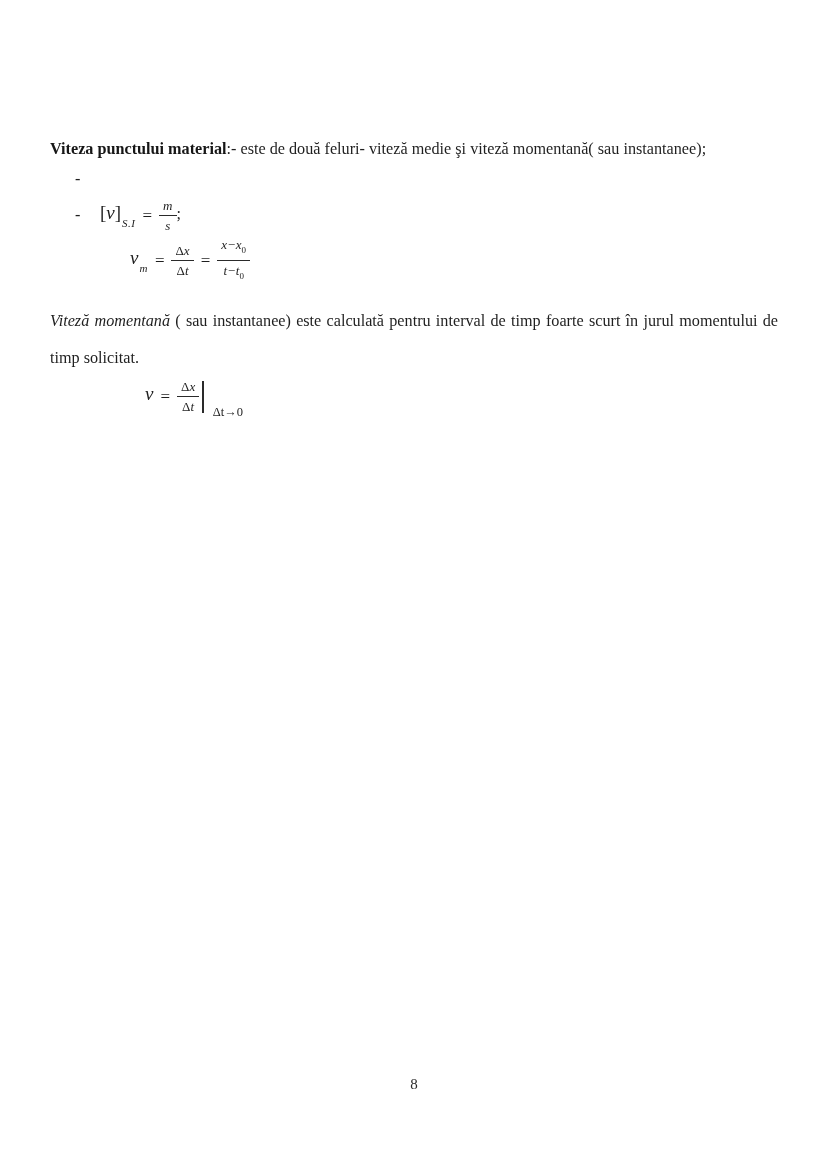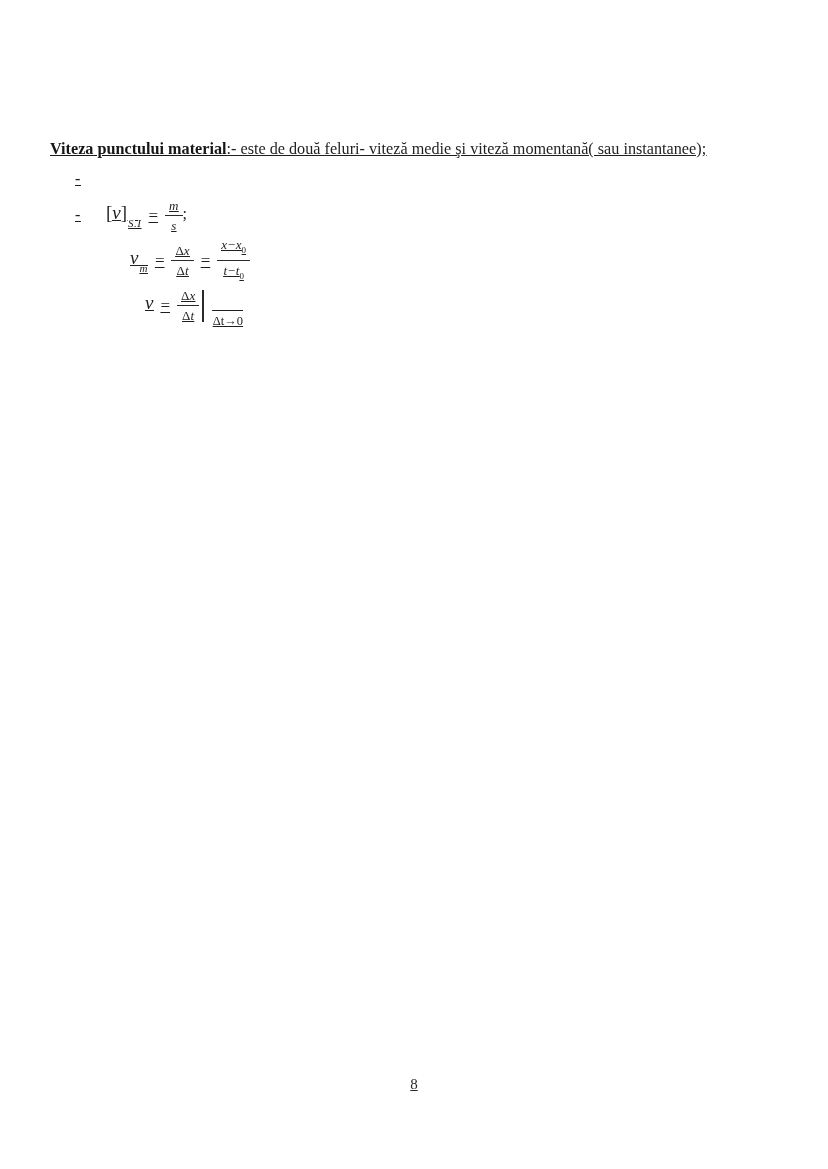--- a/index.html
+++ b/index.html
@@ -1,15 +1,15 @@
 <!DOCTYPE html>
 <html><head>
 <meta charset="utf-8">
 <style>
-  * { margin: 0; padding: 0; box-sizing: border-box; text-decoration: underline; }
+  * { margin: 0; padding: 0; box-sizing: border-box; }
   html, body { background: #ffffff; }
   body {
     width: 828px;
     height: 1169px;
     font-family: "Liberation Serif", serif;
     color: #1f1f1f;
   }
   .page {
     position: relative;
     width: 828px;
@@ -33,21 +33,21 @@
   }
   .bullet-1 { margin-top: 9px; }
   .bullet-2 { margin-top: 7px; }
   .marker {
     display: inline-block;
     width: 25px;
     margin-left: 25px;
     flex: 0 0 25px;
   }
   
-  .math { white-space: nowrap; margin-left: 6px; }
+  .math { white-space: nowrap; }
   .it { font-style: italic; }
   .up { font-style: normal; }
   .big { font-size: 19px; }
   .eq {
     display: inline-block;
     margin: 0 7px;
     font-size: 17px;
     vertical-align: middle;
   }
   .frac {
@@ -124,20 +124,21 @@
     </div>
 
     <div class="bullet bullet-2">
       <span class="marker">-</span>
       <span class="math"><span class="up big">[</span><span class="it big">v</span><span class="up big">]</span><span class="lowsub it">S.I</span><span class="eq">=</span><span class="frac"><span class="num it">m</span><span class="den it">s</span></span><span class="up">;</span></span>
     </div>
 
 
     <div class="formula-line formula-vm"><span class="it big">v</span><span class="lowsub it">m</span><span class="eq">=</span><span class="frac"><span class="num"><span class="up">Δ</span><span class="it">x</span></span><span class="den"><span class="up">Δ</span><span class="it">t</span></span></span><span class="eq">=</span><span class="frac"><span class="num"><span class="it">x−x</span><span class="ssub">0</span></span><span class="den"><span class="it">t−t</span><span class="ssub">0</span></span></span></div>
 
+    <p class="para para-instant"><em>Viteză momentană</em><span> ( sau instantanee) este calculată pentru interval de timp foarte scurt în jurul momentului de timp solicitat.</span></p>
 
     <div class="formula-line formula-vi"><span class="it big">v</span><span class="eq">=</span><span class="frac"><span class="num"><span class="up">Δ</span><span class="it">x</span></span><span class="den"><span class="up">Δ</span><span class="it">t</span></span></span><span class="vbar"></span><span class="limit up">Δt→0</span></div>
 
 
   </section>
 
   <footer class="pageno">8</footer>
 </div>
 
 </body></html>

